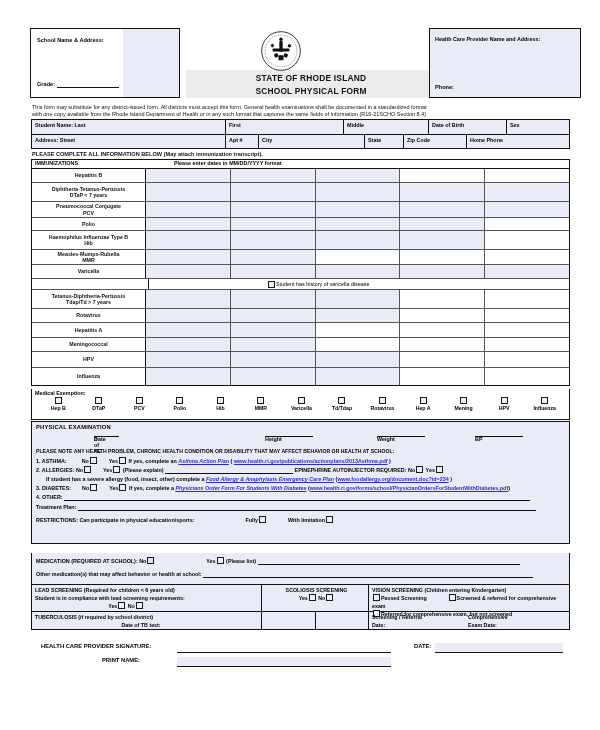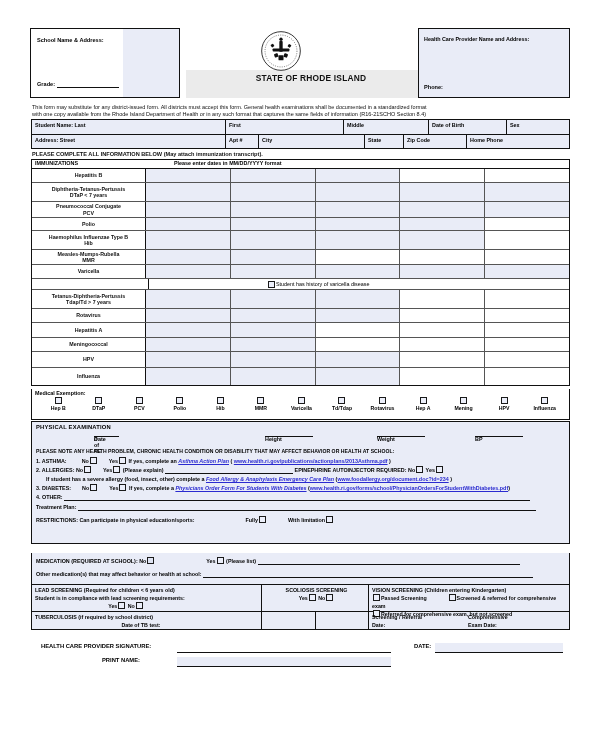--- a/index.html
+++ b/index.html
@@ -26,21 +26,21 @@
 
   
   .hatch{
     background-image:repeating-linear-gradient(
       -45deg,
       #111 0px,#111 1.2px,
       #ffffff 1.2px,#ffffff 4.0px);
   }
 
   
-  .hdr{position:absolute;left:30px;top:28px;width:540px;height:72px;}
+  .hdr{position:absolute;left:30px;top:28px;width:540px;height:72px;padding-left:11px;}
   .hdr-school{
     position:absolute;left:0;top:0;width:150px;height:70px;
     border:1.6px solid #111;background:#fff;box-sizing:border-box;
     padding:8px 0 0 6px;font-size:5.6px;
   }
   .hdr-school .shade{
     position:absolute;right:0;top:0;width:56px;height:68px;background:#e9ecf7;
   }
   .hdr-school .lbl{position:relative;z-index:2;font-weight:bold;font-size:5.6px;}
   .hdr-school .grade{position:absolute;left:6px;bottom:9px;z-index:2;font-weight:bold;font-size:5.6px;}
@@ -193,20 +193,21 @@
           <rect x="30" y="44" width="40" height="7" rx="2"></rect>
           <rect x="34" y="56" width="9" height="9" rx="2" transform="rotate(-20 38 60)"></rect>
           <rect x="57" y="56" width="9" height="9" rx="2" transform="rotate(20 61 60)"></rect>
           <rect x="44" y="60" width="12" height="12" rx="2"></rect>
           <circle cx="50" cy="22" r="4"></circle>
           <rect x="26" y="34" width="7" height="7" rx="1.5" transform="rotate(-35 29 37)"></rect>
           <rect x="67" y="34" width="7" height="7" rx="1.5" transform="rotate(35 70 37)"></rect>
         </g>
       </svg>
       <div class="t1">STATE OF RHODE ISLAND</div>
+      <div class="t2">SCHOOL PHYSICAL FORM</div>
     </div>
 
     <div class="hdr-prov">
       <div>Health Care Provider Name and Address:</div>
       <div class="phone">Phone:</div>
     </div>
   </div>
 
   <div class="intro">
     <div>This form may substitute for any district-issued form.  All districts must accept this form.  General health examinations shall be documented in a standardized format</div>

